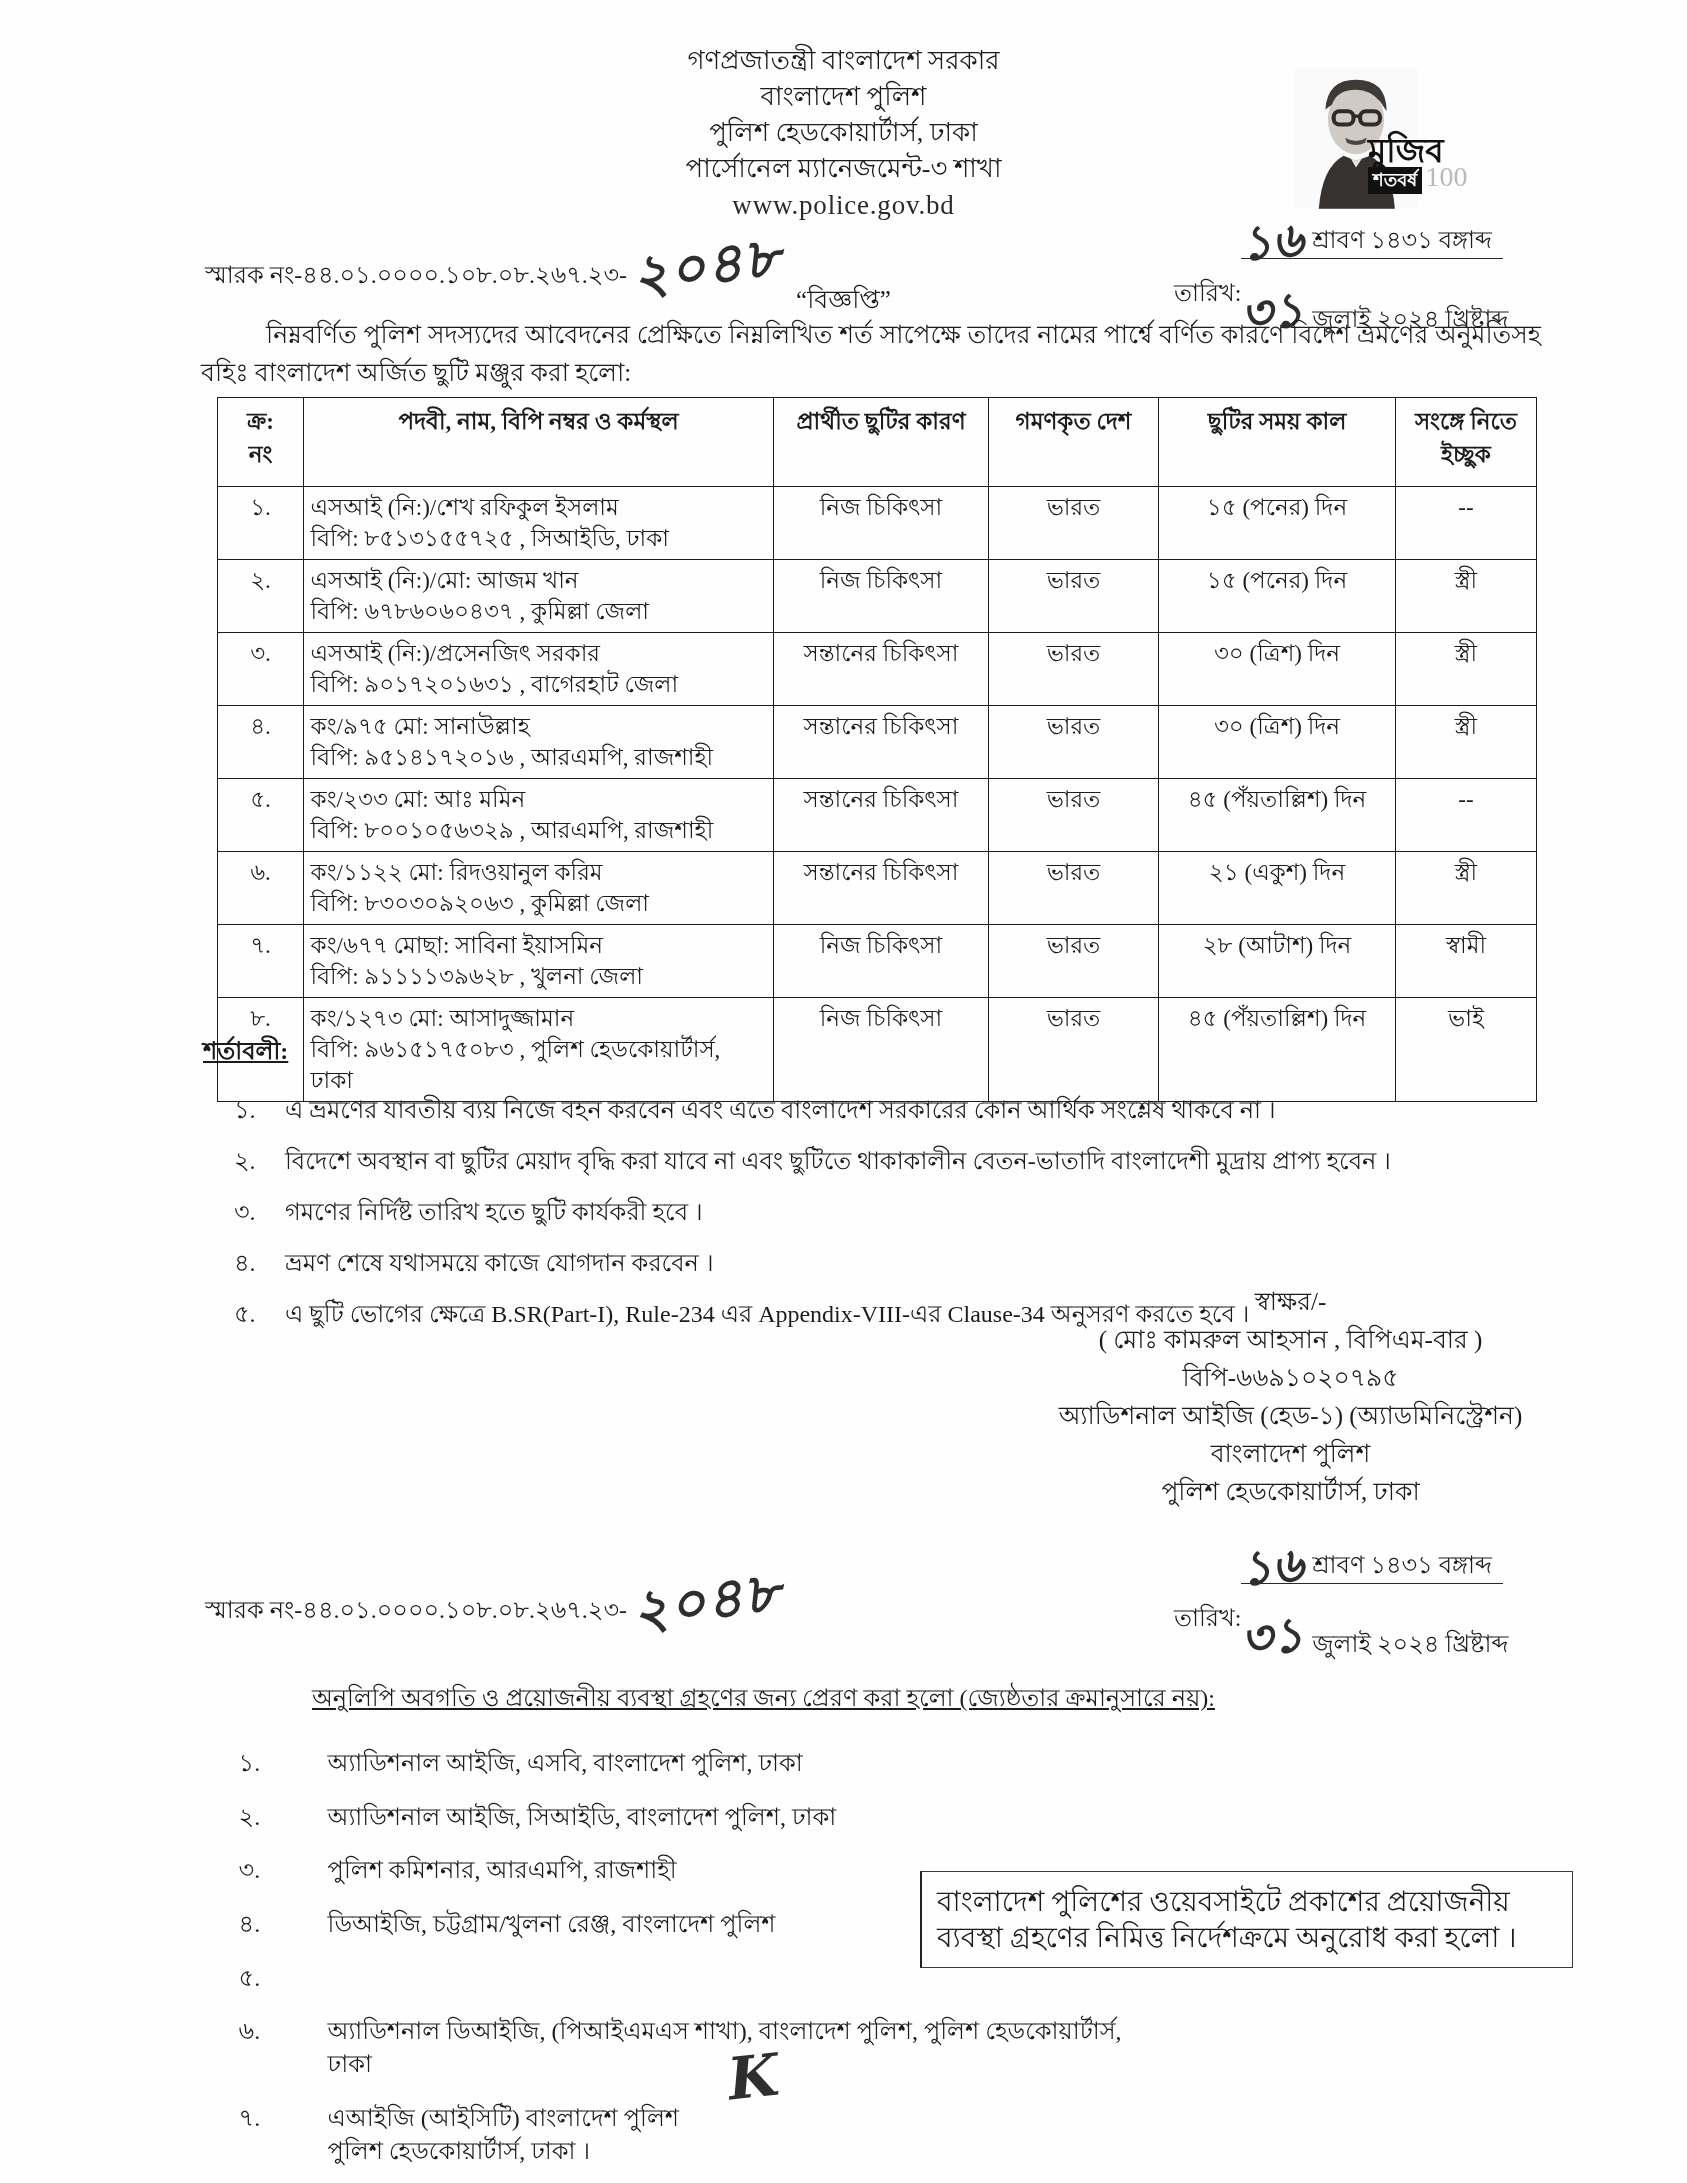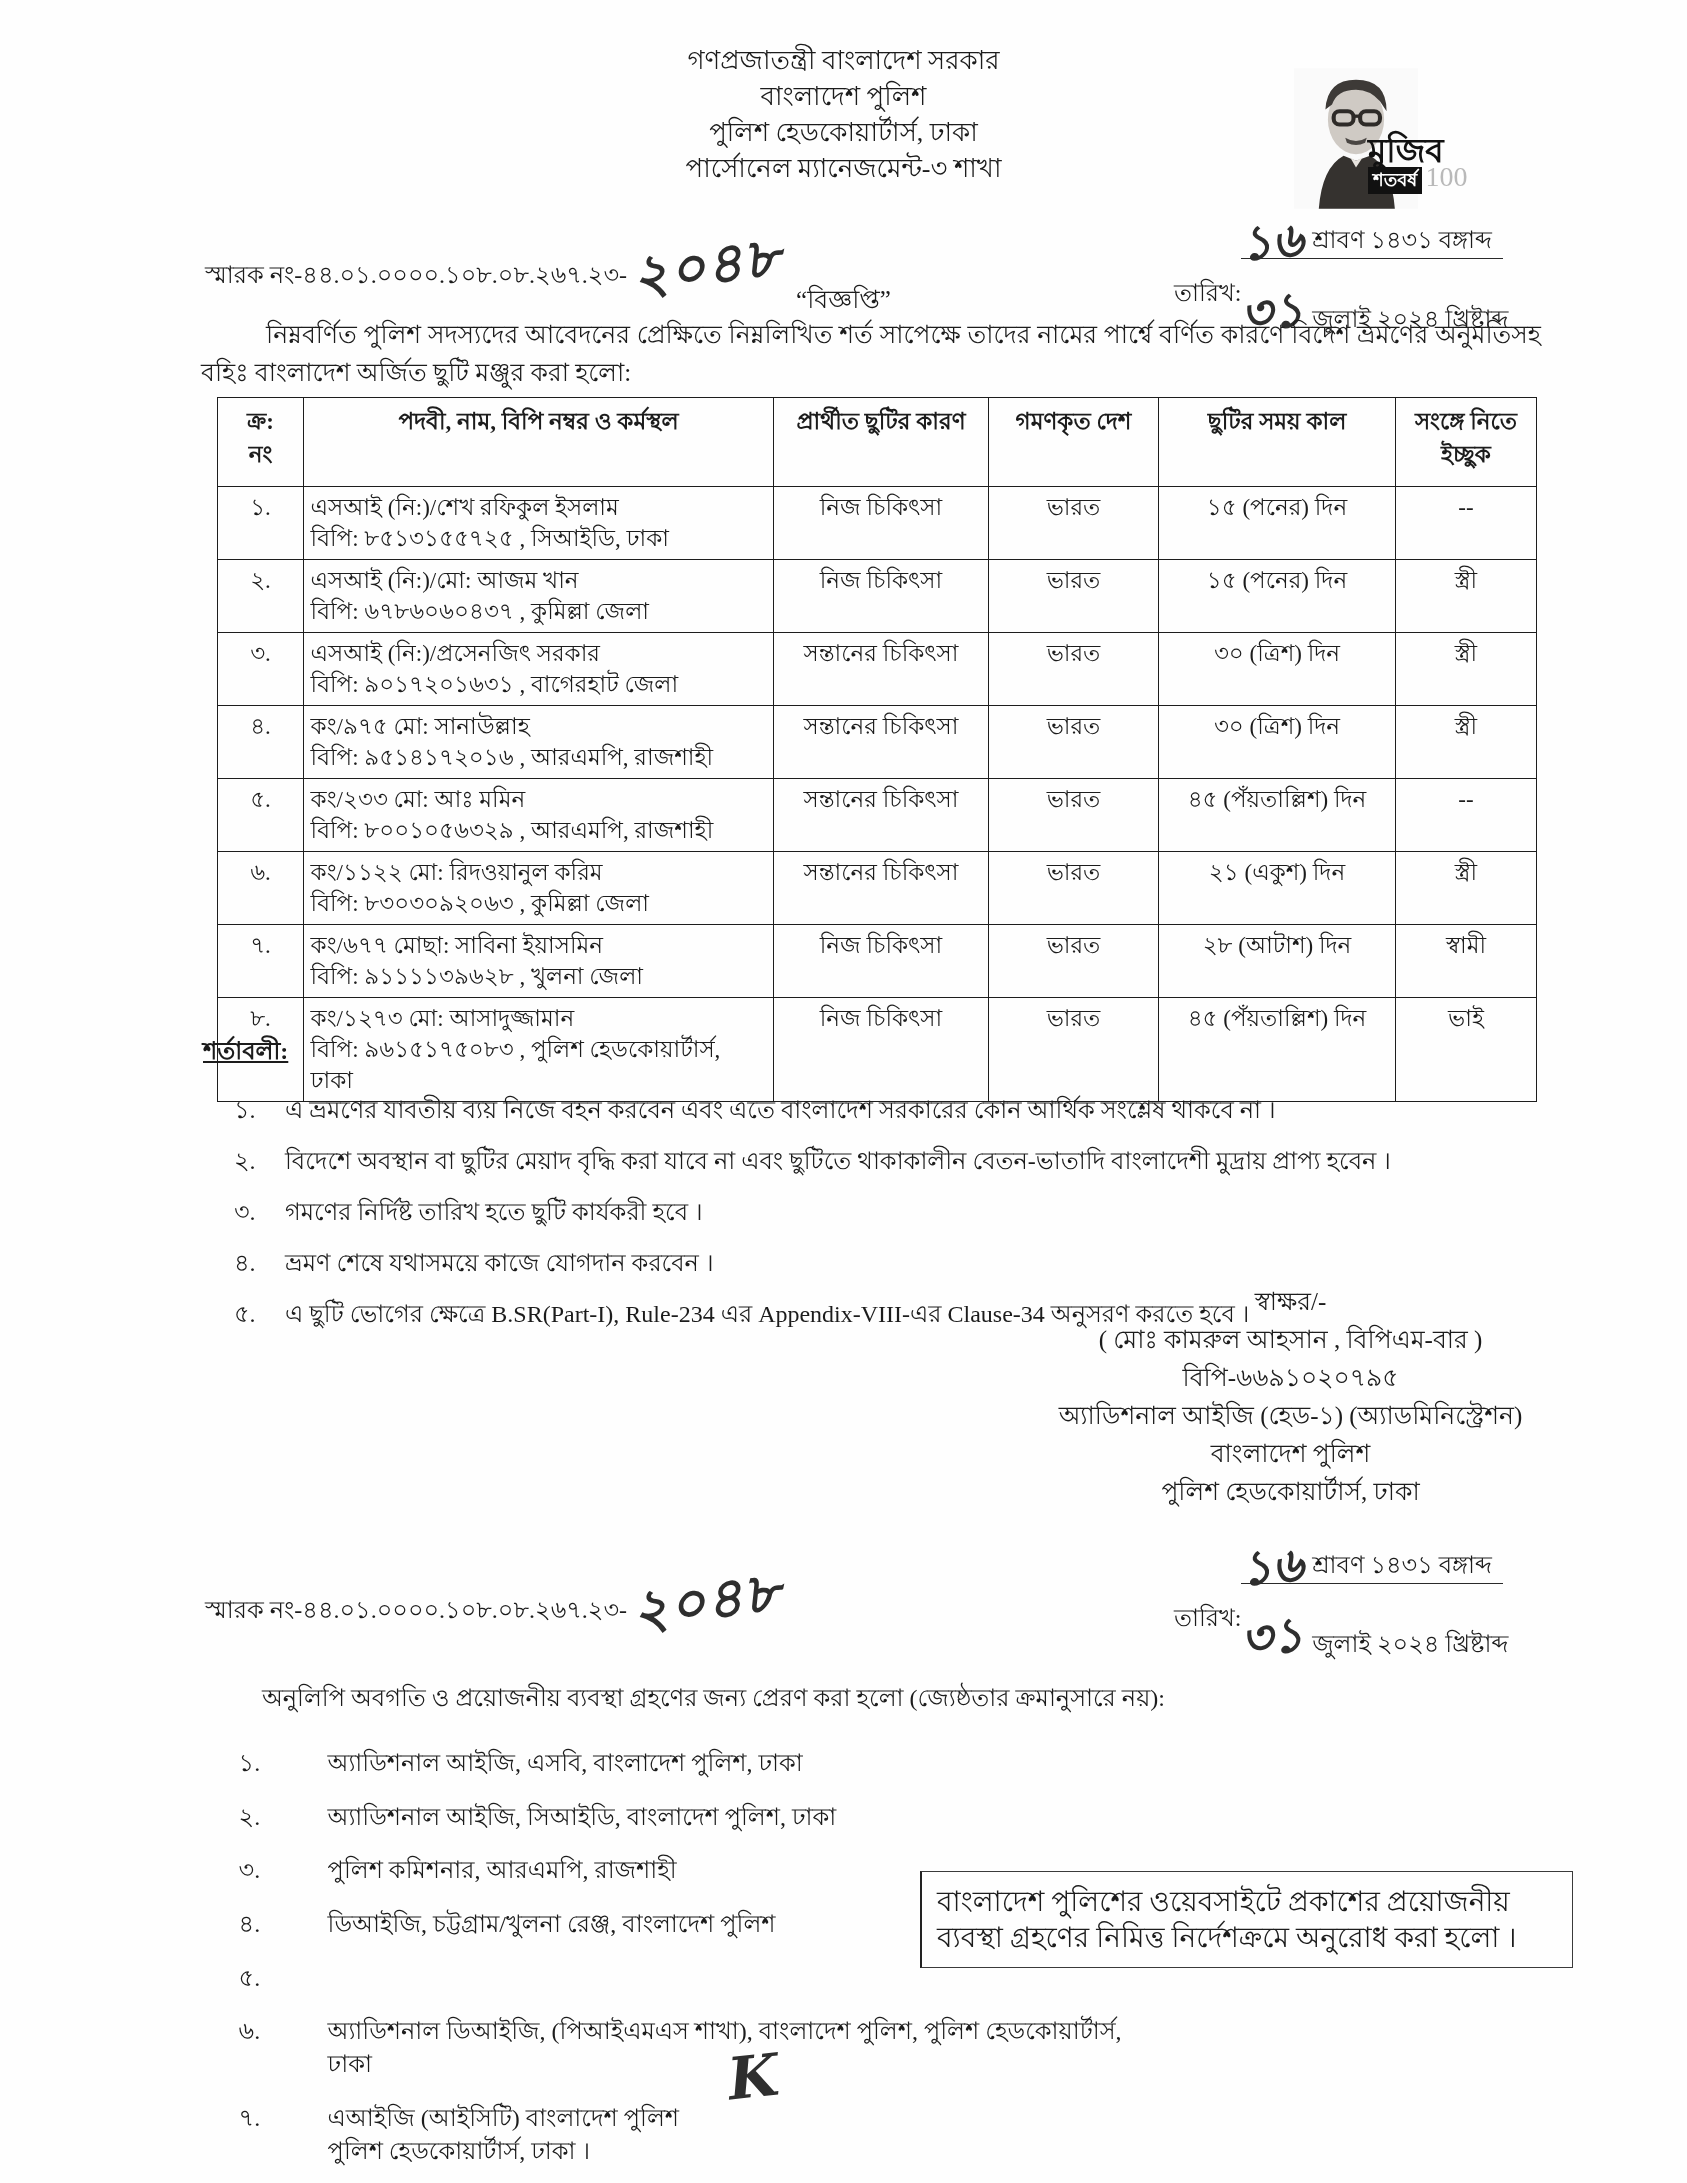--- a/index.html
+++ b/index.html
@@ -49,40 +49,41 @@
   table.leave td{line-height:31px;}
   
   .conds{position:absolute;top:1032px;left:203px;width:1348px;font-size:24px;}
   .conds-head{font-weight:bold;text-decoration:underline;margin-bottom:21.5px;}
   .cond{display:flex;margin-bottom:18px;line-height:33px;}
   .cond .num{width:51px;flex:none;padding-left:31px;}
   
   .sig{position:absolute;top:1283px;left:943px;width:695px;text-align:center;font-size:25px;line-height:38px;}
   
   .dist{position:absolute;top:1679px;left:232px;width:1290px;font-size:24px;}
-  .dist-head{margin-left:30px;margin-bottom:28px;}
+  .dist-head{text-decoration:underline;margin-left:80px;margin-bottom:28px;}
   .dist-item{display:flex;margin-bottom:20.7px;line-height:33px;}
   .dist-item .num{width:89px;flex:none;padding-left:6.6px;}
   .dist-item .txt{max-width:810px;}
   .dist-item .txt span{display:block;}
   
   .notebox{position:absolute;top:1871px;left:920px;width:620px;border:1.7px solid #3a3a3a;border-left:2.5px solid #222;padding:11.6px 15px;font-size:28px;line-height:36px;}
   
   .kmark{position:absolute;top:2043px;left:728px;font-size:58px;font-weight:bold;transform:rotate(-6deg);}
 </style>
 </head>
 <body>
 
 <div class="page">
 
   <div class="hdr">
     <div>গণপ্রজাতন্ত্রী বাংলাদেশ সরকার</div>
     <div>বাংলাদেশ পুলিশ</div>
     <div>পুলিশ হেডকোয়ার্টার্স, ঢাকা</div>
     <div>পার্সোনেল ম্যানেজমেন্ট-৩ শাখা</div>
+    <div class="site">www.police.gov.bd</div>
   </div>
 
   <div class="logo">
     <span>
       <svg width="124" height="141" viewBox="0 0 150 170">
         <rect x="0" y="0" width="150" height="170" fill="#fafafa"></rect>
         <ellipse cx="75" cy="62" rx="34" ry="42" fill="#cfcac4"></ellipse>
         <path d="M38 50 Q40 14 75 14 Q112 14 112 52 L104 40 Q92 26 75 26 Q52 26 46 44 Z" fill="#3d3a37"></path>
         <rect x="48" y="52" width="24" height="16" rx="7" fill="none" stroke="#2e2b28" stroke-width="5"></rect>
         <rect x="80" y="52" width="24" height="16" rx="7" fill="none" stroke="#2e2b28" stroke-width="5"></rect>

